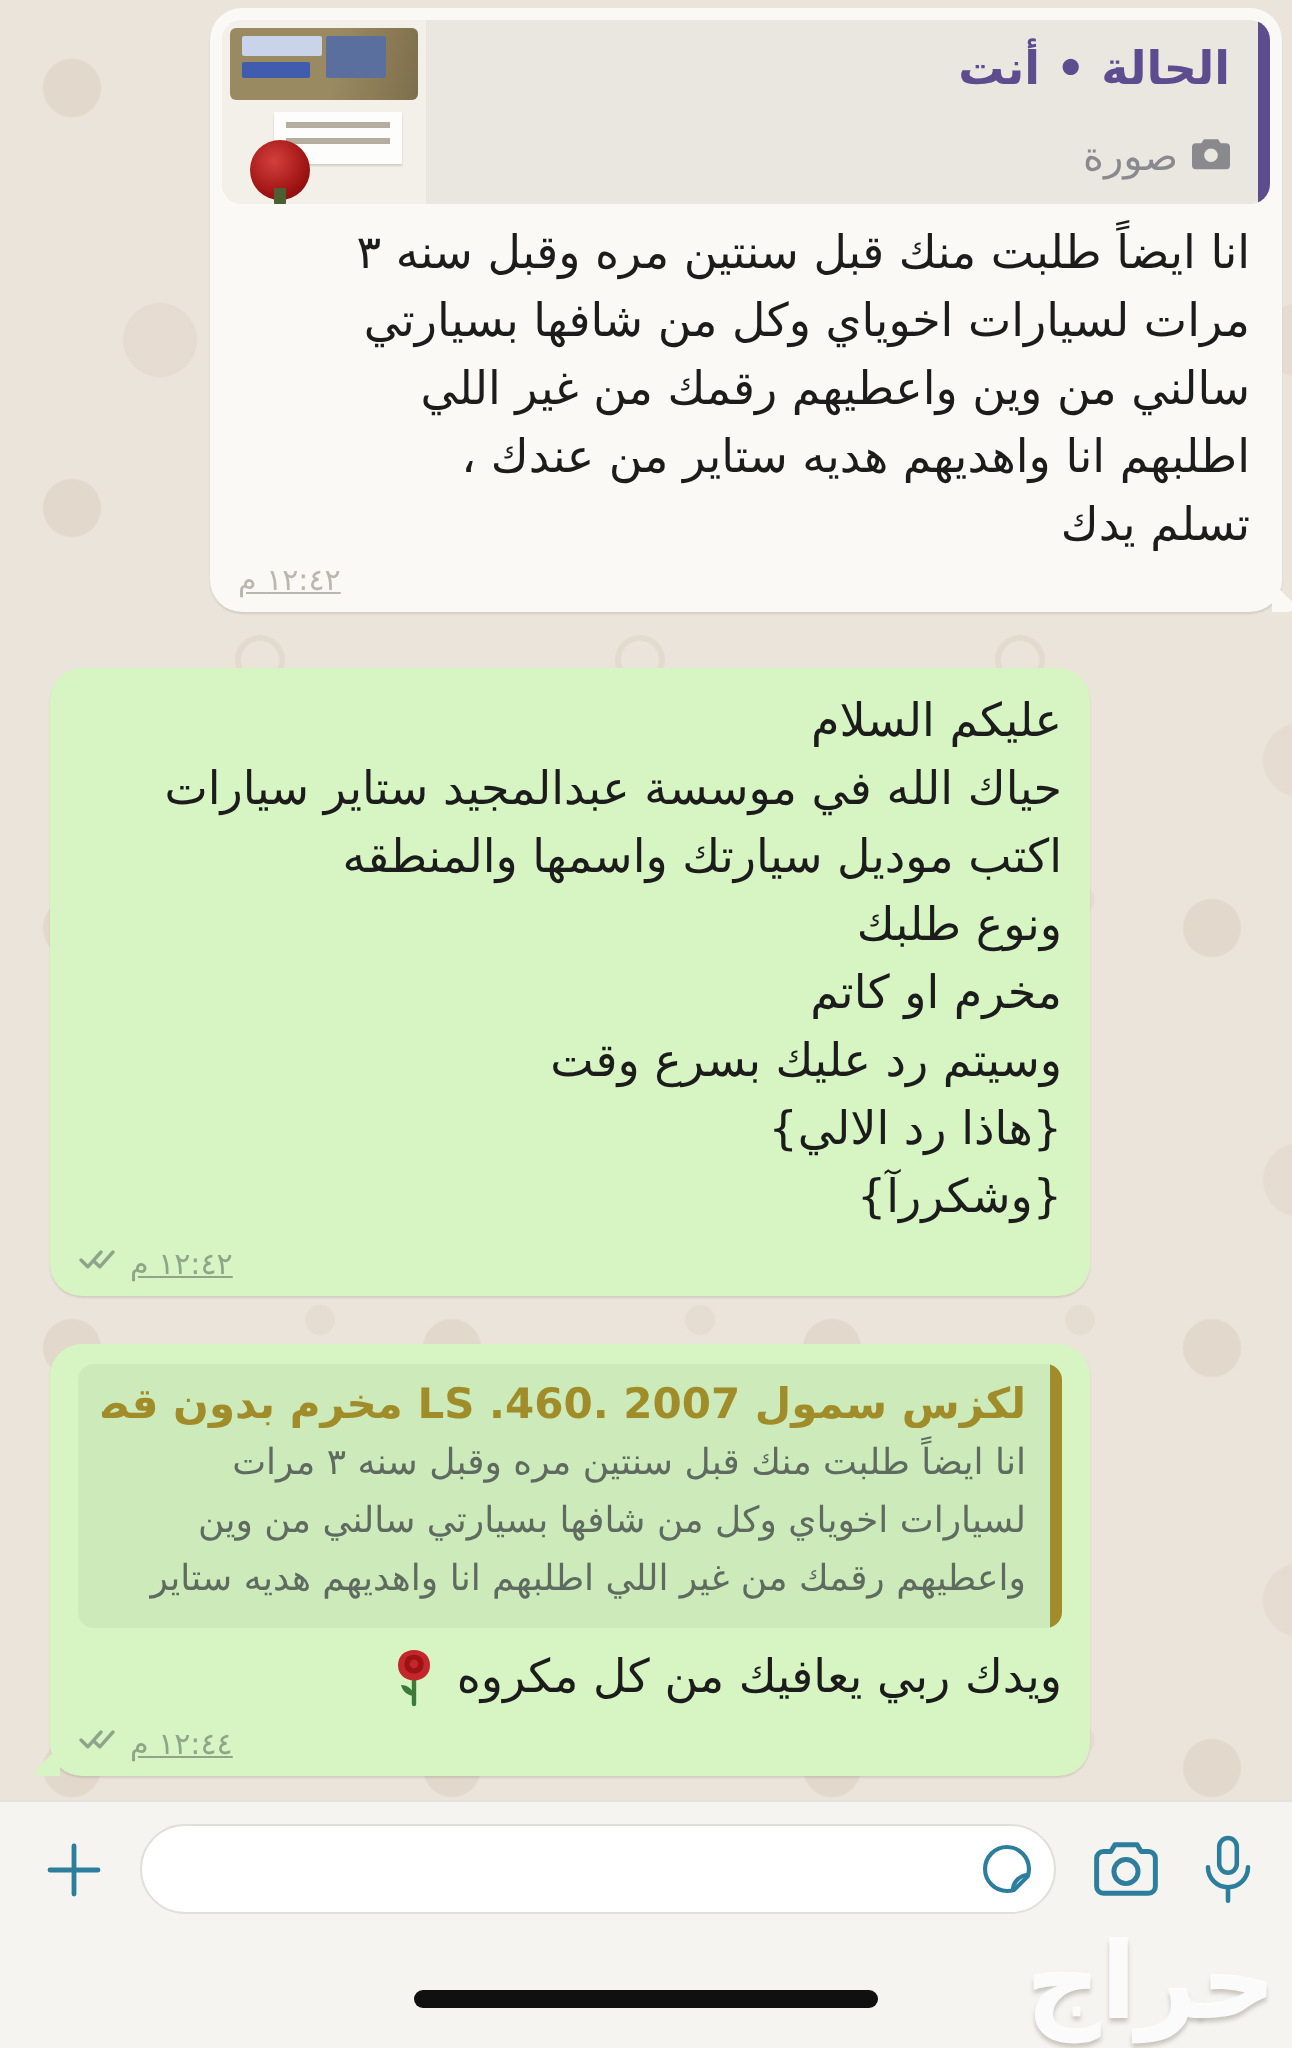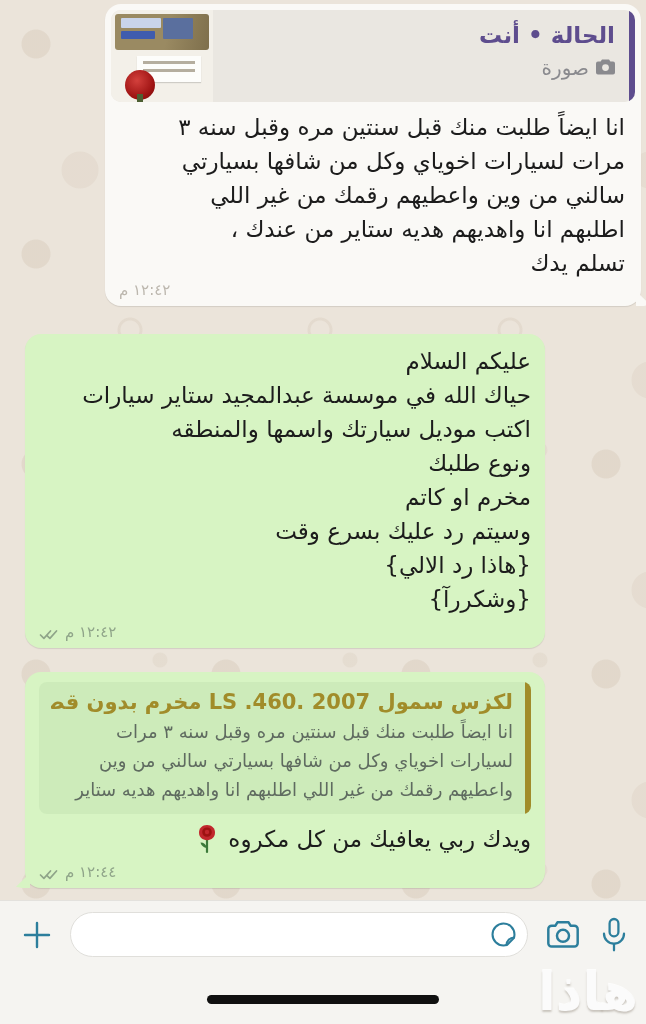--- a/index.html
+++ b/index.html
@@ -24,30 +24,30 @@
   .tail-r { position:absolute; right:-9px; bottom:0; width:14px; height:15px; background:#FAF9F6;
             clip-path:polygon(0 0, 100% 92%, 55% 100%, 0 100%); }
   .tail-l { position:absolute; left:-9px; bottom:0; width:14px; height:15px; background:#D7F4C3;
             clip-path:polygon(100% 0, 0 92%, 45% 100%, 100% 100%); }
 
   .msg-text { direction:rtl; text-align:right; font-size:23px; line-height:34px;
               color:#1c1c1c; white-space:pre-line; }
   .msg-in .msg-text { padding:8px 10px 0 6px; }
 
   .meta { position:absolute; left:14px; bottom:7px; direction:rtl; display:flex;
-          align-items:flex-end; gap:4px; font-size:15px; }
+          align-items:flex-start; gap:4px; font-size:15px;text-decoration:underline; }
   .meta-in  { color:#BCB7AE; }
   .meta-out { color:#8FA489; }
   .checks { display:inline-flex; color:#8FA489; }
 
   
   .quote-status { direction:rtl; display:flex; background:#EAE7E1; border-radius:10px;
                   overflow:hidden; height:92px; }
   .q-bar-purple { width:6px; background:#5E4D8E; flex:0 0 auto; }
-  .q-body { flex:1; padding:12px 14px; display:flex; flex-direction:column; gap:8px; }
+  .q-body { flex:1; padding:12px 14px; display:flex; flex-direction:column; gap:18px; }
   .q-title { color:#5E4D8E; font-weight:bold; font-size:23px; text-align:right; }
   .q-sub { color:#8A8A8E; font-size:20px; display:flex; gap:7px; }
 
   .thumb { flex:0 0 102px; height:92px; background:#F3F0E9; position:relative; overflow:hidden; }
   .thumb-band { position:absolute; top:4px; left:4px; right:4px; height:36px;
                 background:linear-gradient(100deg,#9a8a62 55%,#7e6f4c); border-radius:3px; }
   .thumb-band .b1 { position:absolute; left:6px; top:4px; width:40px; height:10px; background:#c9d4ea; border-radius:1px; }
   .thumb-band .b2 { position:absolute; left:6px; top:17px; width:34px; height:8px; background:#3f5cae; border-radius:1px; }
   .thumb-band .b3 { position:absolute; left:48px; top:4px; width:30px; height:21px; background:#5a6f9e; border-radius:1px; }
   .thumb-note { position:absolute; top:46px; left:26px; width:64px; height:26px; background:#fdfdfb;
@@ -212,14 +212,14 @@
     </span>
     <span class="icon-teal">
       <svg width="32" height="36" viewBox="0 0 24 27" fill="none" stroke="currentColor" stroke-width="1.7" stroke-linecap="round">
           <rect x="8.7" y="1.5" width="6.6" height="13" rx="3.3"></rect>
           <path d="M4.5 12.5a7.5 7.5 0 0 0 15 0"></path>
           <path d="M12 20.5v4.5"></path>
         </svg>
     </span>
   </div>
   <div class="home-indicator"></div>
-  <div class="watermark">هاذا</div>
+  <div class="watermark">حراج</div>
 </div>
 
 </body></html>

